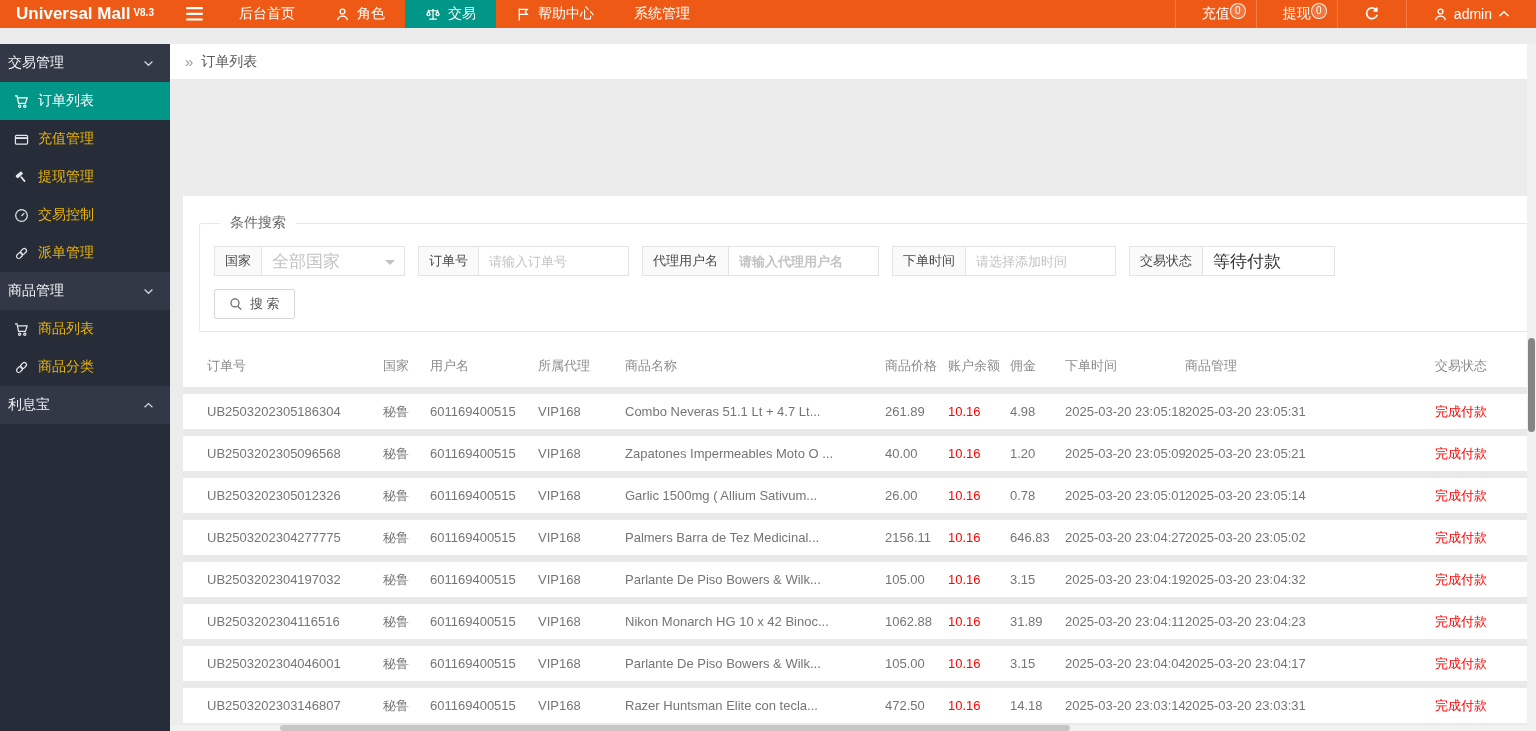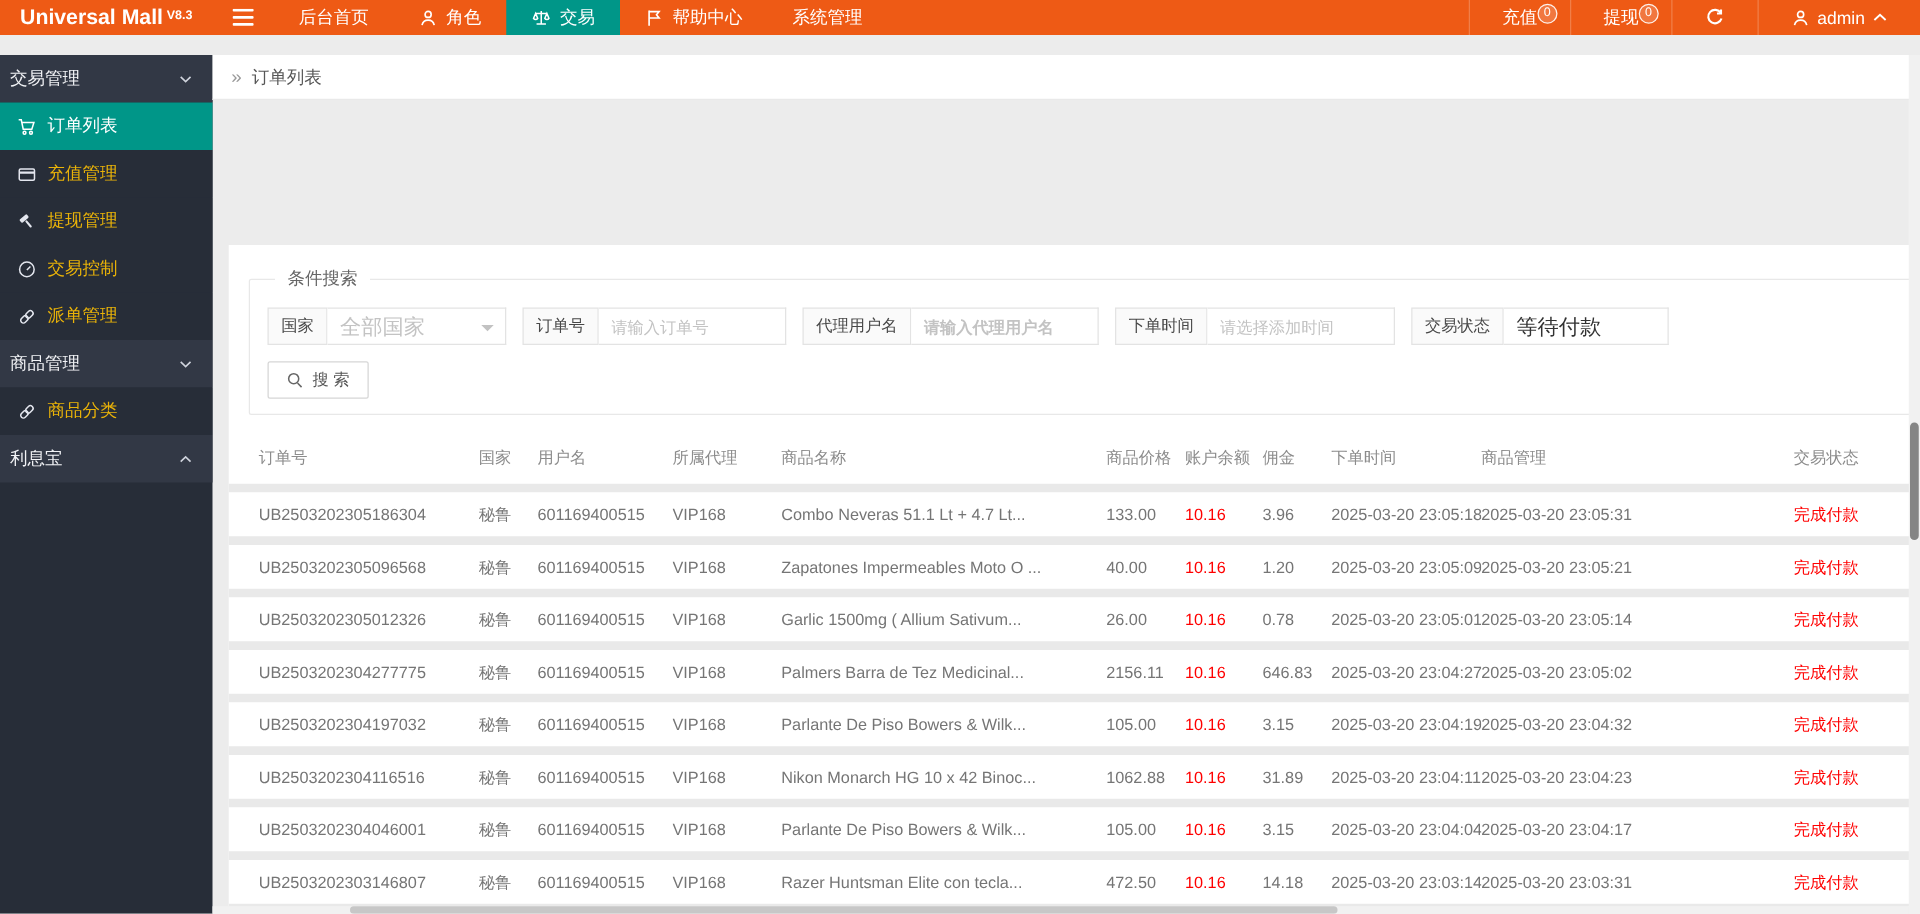--- a/index.html
+++ b/index.html
@@ -216,20 +216,30 @@
       </span>
     <span>派单管理</span>
   </div>
   <div class="side-group">
     <span>商品管理</span>
     <span class="icon">
         <svg width="11" height="7" viewBox="0 0 12 8" fill="none" stroke="#cfd3dc" stroke-width="1.5">
           <path d="M1.5 1.8 L6 6 L10.5 1.8"></path>
         </svg>
       </span>
+  </div>
+  <div class="side-item">
+    <span class="icon">
+        <svg width="15" height="15" viewBox="0 0 16 16" fill="none" stroke="#e3e6ee" stroke-width="1.3">
+          <path d="M1 2 h2.2 l1.7 8 h7.3 l1.8 -5.8 H4"></path>
+          <circle cx="6" cy="13" r="1.2"></circle>
+          <circle cx="11.5" cy="13" r="1.2"></circle>
+        </svg>
+      </span>
+    <span>商品列表</span>
   </div>
   <div class="side-item">
     <span class="icon">
         <svg width="15" height="15" viewBox="0 0 16 16" fill="none" stroke="#e3e6ee" stroke-width="1.3">
           <g transform="rotate(-45 8 8)">
             <rect x="1.5" y="5.7" width="7" height="4.6" rx="2.3"></rect>
             <rect x="7.5" y="5.7" width="7" height="4.6" rx="2.3"></rect>
           </g>
         </svg>
       </span>
@@ -309,23 +319,23 @@
         <span class="th c10">交易状态</span>
       </div>
       <div id="tbody">
   <div class="tsep"></div>
   <div class="trow">
     <span class="td c0">UB2503202305186304</span>
     <span class="td c1">秘鲁</span>
     <span class="td c2">601169400515</span>
     <span class="td c3">VIP168</span>
     <span class="td c4">Combo Neveras 51.1 Lt + 4.7 Lt...</span>
-    <span class="td c5">133.00</span>
-    <span class="td c6 red">10.16</span>
-    <span class="td c7">3.96</span>
+    <span class="td c5">261.89</span>
+    <span class="td c6 red">10.16</span>
+    <span class="td c7">4.98</span>
     <span class="td c8">2025-03-20 23:05:18</span>
     <span class="td c9">2025-03-20 23:05:31</span>
     <span class="td c10 red">完成付款</span>
   </div>
 
   <div class="tsep"></div>
   <div class="trow">
     <span class="td c0">UB2503202305096568</span>
     <span class="td c1">秘鲁</span>
     <span class="td c2">601169400515</span>

